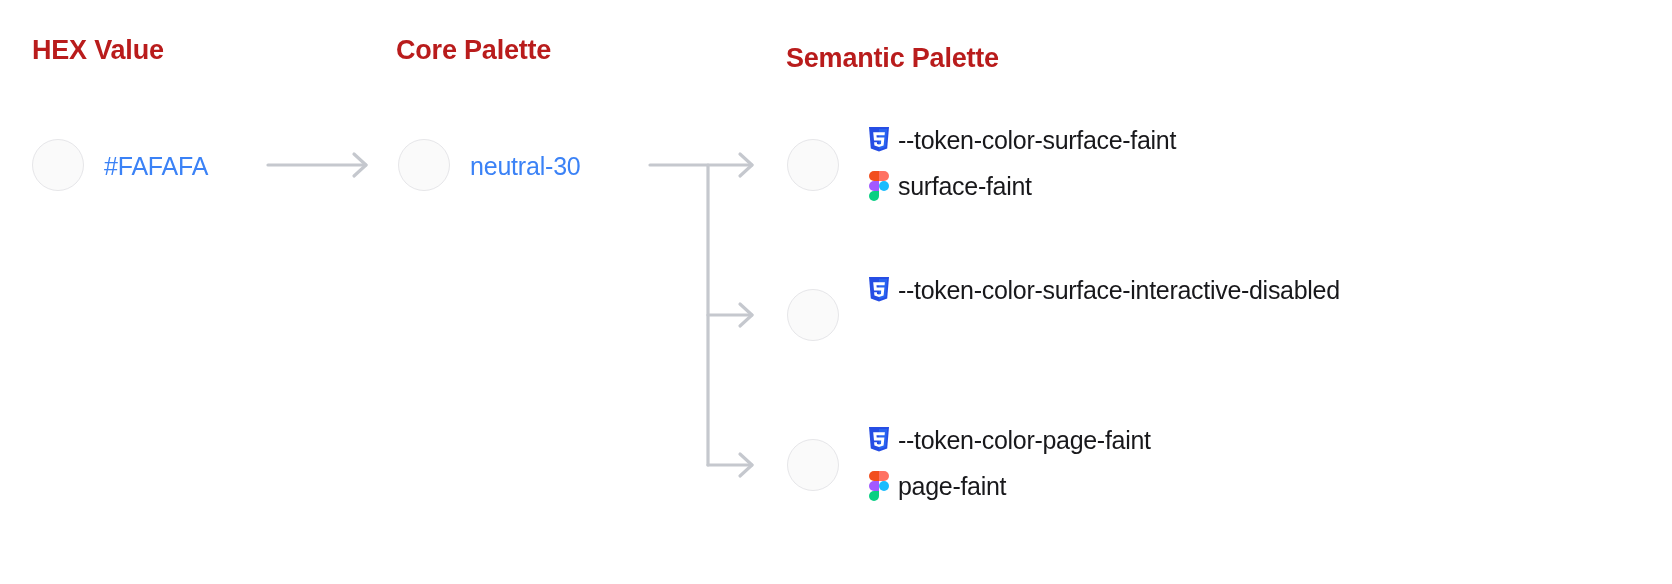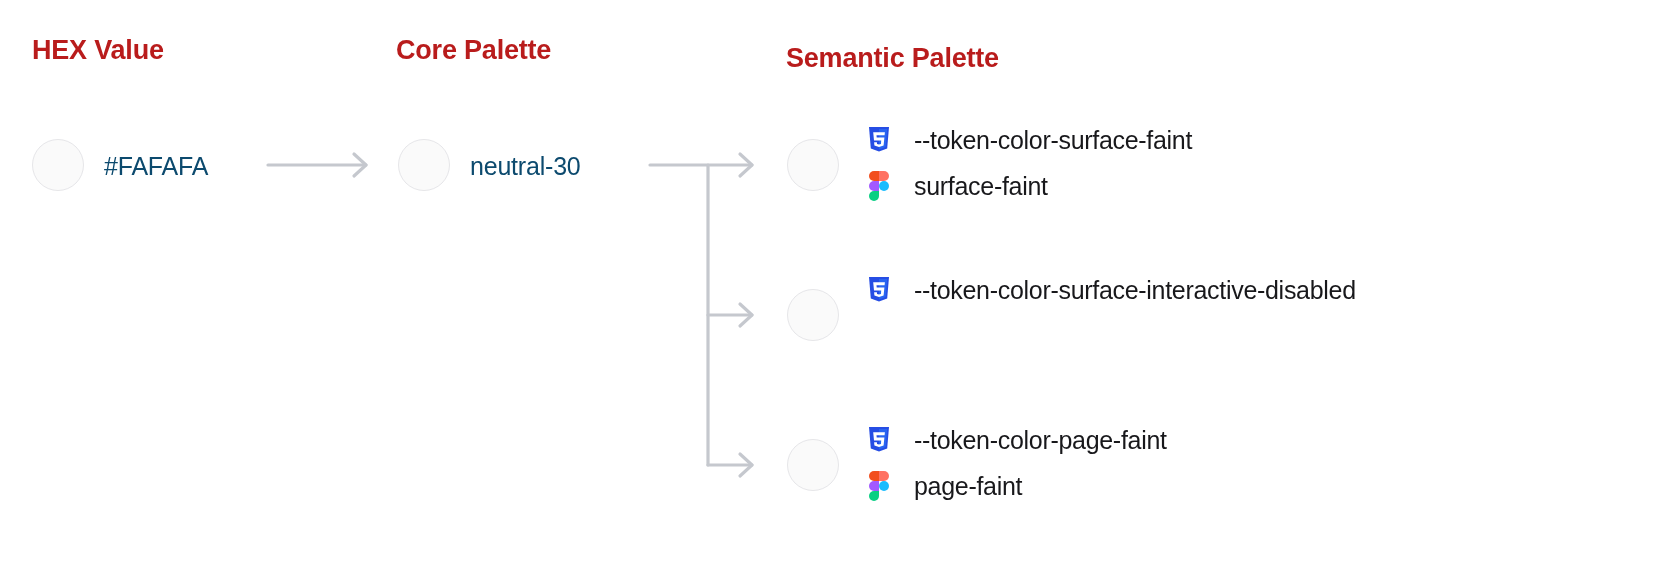--- a/index.html
+++ b/index.html
@@ -43,21 +43,21 @@
     background: #fafafa;
     border: 1.5px solid #e6e6e9;
     box-sizing: border-box;
   }
 
   
   .value-label {
     position: absolute;
     font-size: 25px;
     font-weight: 400;
-    color: #0c4a6e;
+    color: #3b82f6;
     white-space: nowrap;
     letter-spacing: -0.2px;
   }
 
   
   .straight-arrow {
     position: absolute;
   }
 
   
@@ -68,21 +68,21 @@
   }
 
   
   .token-row {
     position: absolute;
     left: 866px;
   }
   .token-line {
     display: flex;
     align-items: center;
-    gap: 22px;
+    gap: 6px;
     height: 46px;
   }
   .token-text {
     font-size: 25px;
     font-weight: 400;
     color: #18181b;
     white-space: nowrap;
     letter-spacing: -0.3px;
   }
 

